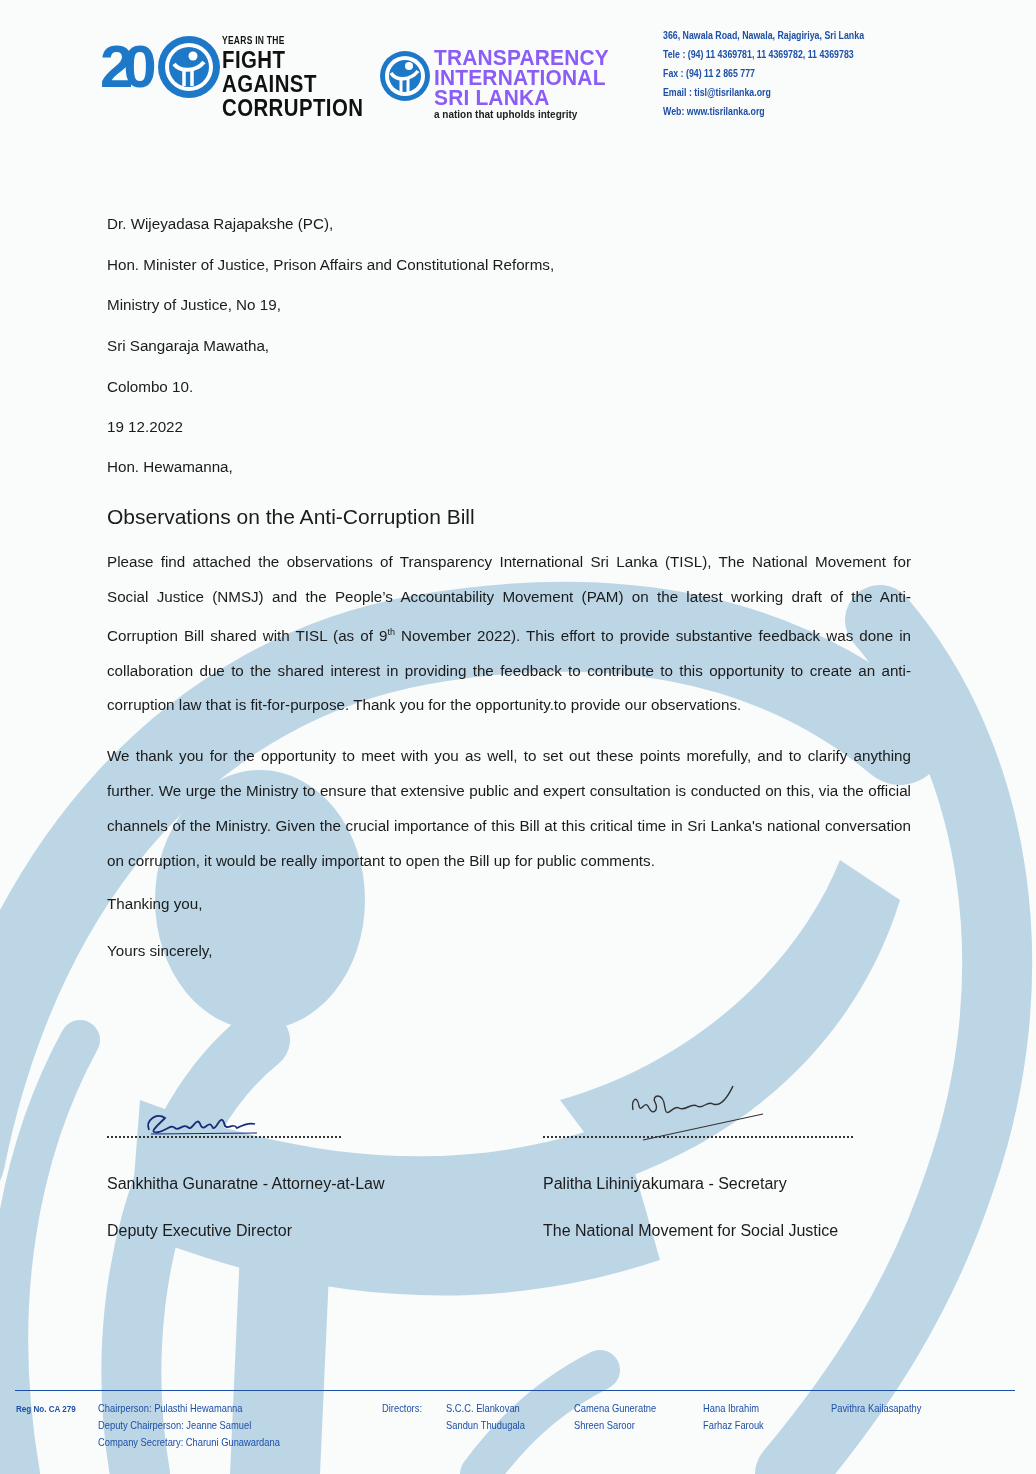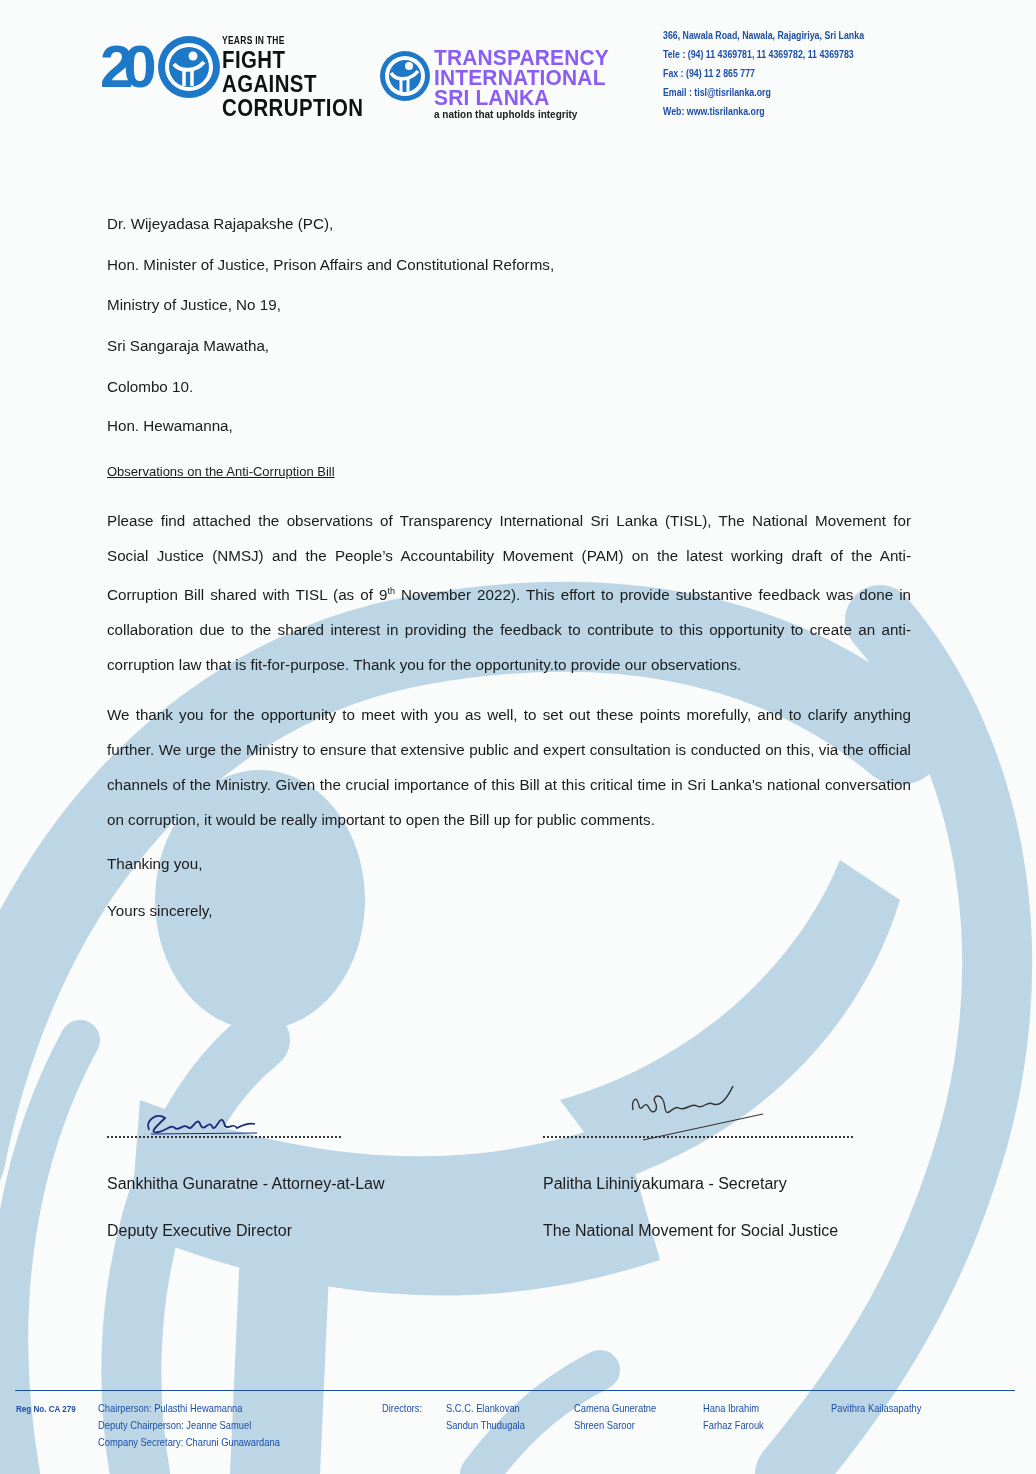--- a/index.html
+++ b/index.html
@@ -30,21 +30,21 @@
   .ti-text span { display:block; font-size: 22px; letter-spacing: 0.2px; transform: scaleX(0.95); transform-origin: left; }
   .ti-tag { position: absolute; left: 56px; top: 65px; font-size: 10px; color: #222; font-weight: 700; }
 
   .contact { left: 663px; top: 26px; color: #1d4fa8; font-size: 10px; font-weight: 700; line-height: 19px; }
   .contact div { white-space: nowrap; transform: scaleX(0.88); transform-origin: left; }
 
   
   .letter { left: 107px; top: 214px; width: 812px; font-family: "Liberation Sans", sans-serif; font-size: 15.2px; color: #1b1b1b; }
   .addr-line { height: 40.7px; line-height: 20px; }
   .salutation { margin-top: 0; height: 47px; }
-  .subject { text-decoration: underline; font-size: 13px; height: 40px; }
+  .subject { font-size: 21px; height: 40px; }
   .para { text-align: justify; line-height: 34.8px; margin: 0 8px 16px 0; }
   .para2 { line-height: 34.8px; }
   .closing { height: 47px; line-height: 20px; }
 
   .sig-block { position: absolute; z-index: 1; font-size: 16px; color: #1b1b1b; }
   .sig-left { left: 107px; top: 1100px; width: 300px; }
   .sig-right { left: 543px; top: 1100px; width: 340px; }
   .sig-line { height: 38px; position: relative; }
   .dots { position: absolute; bottom: 0; left: 0; border-bottom: 2px dotted #333; }
   .sig-name { margin-top: 37px; height: 47px; }
@@ -123,20 +123,21 @@
   <div>Email : tisl@tisrilanka.org</div>
   <div>Web: www.tisrilanka.org</div>
 </div>
 
 <div class="layer letter">
   <div class="addr-line">Dr. Wijeyadasa Rajapakshe (PC),</div>
   <div class="addr-line">Hon. Minister of Justice, Prison Affairs and Constitutional Reforms,</div>
   <div class="addr-line">Ministry of Justice, No 19,</div>
   <div class="addr-line">Sri Sangaraja Mawatha,</div>
   <div class="addr-line">Colombo 10.</div>
+  <div class="addr-line">19 12.2022</div>
   <div class="salutation">Hon. Hewamanna,</div>
   <div class="subject">Observations on the Anti-Corruption Bill</div>
   <p class="para"><span>Please find attached the observations of Transparency International Sri Lanka (TISL), The National Movement for Social Justice (NMSJ) and the People’s Accountability Movement (PAM) on the latest working draft of the Anti-Corruption Bill shared with TISL (as of 9</span><sup style="font-size:9px">th</sup><span> November 2022). This effort to provide substantive feedback was done in collaboration due to the shared interest in providing the feedback to contribute to this opportunity to create an anti-corruption law that is fit-for-purpose. Thank you for the opportunity.to provide our observations.</span></p>
   <p class="para para2">We thank you for the opportunity to meet with you as well, to set out these points morefully, and to clarify anything further. We urge the Ministry to ensure that extensive public and expert consultation is conducted on this, via the official channels of the Ministry. Given the crucial importance of this Bill at this critical time in Sri Lanka's national conversation on corruption, it would be really important to open the Bill up for public comments.</p>
   <div class="closing">Thanking you,</div>
   <div class="closing">Yours sincerely,</div>
 </div>
 
 <div class="sig-block sig-left">
   <div class="sig-line">

